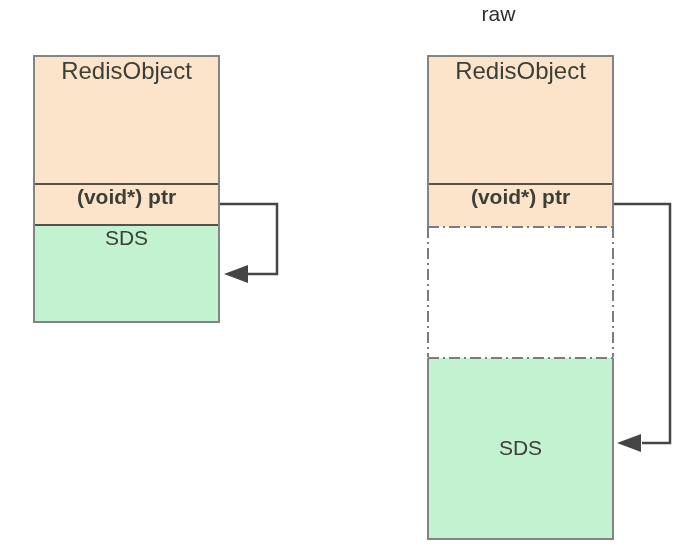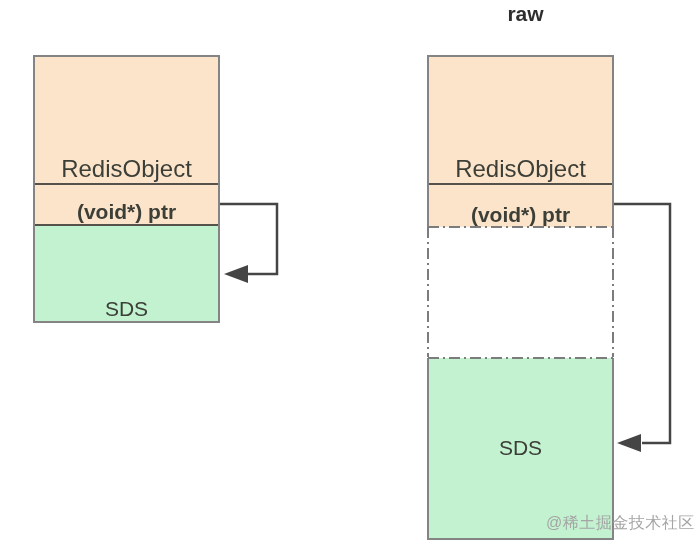--- a/index.html
+++ b/index.html
@@ -19,21 +19,21 @@
     position: absolute;
     top: 1px;
     height: 26px;
     line-height: 26px;
     text-align: center;
     font-size: 21px;
     font-weight: 500;
     color: var(--title, #2e2e2e);
   }
   .title-left  { left: 33px;  width: 187px; }
-  .title-right { left: 432px; width: 187px; font-weight: bold; }
+  .title-right { left: 405px; width: 187px; }
 
   .box {
     position: absolute;
     box-sizing: border-box;
     display: flex;
     flex-direction: column;
   }
   .left-box {
     left: 33px; top: 55px;
     width: 187px; height: 268px;
@@ -59,21 +59,21 @@
     background: var(--green, #c2f2cf);
     border: 2px solid var(--border, #848484);
     border-top: none;
     display: flex;
     align-items: center;
     justify-content: center;
   }
   .cell {
     box-sizing: border-box;
     display: flex;
-    align-items: flex-end;
+    align-items: flex-start;
     justify-content: center;
     color: var(--text, #3c3f38);
   }
   .cell-redis {
     height: 128px;
     background: var(--peach, #fce4ca);
     border-bottom: 2px solid var(--divider, #55524b);
     font-size: 24px;
   }
   .cell-ptr {
@@ -165,15 +165,14 @@
 
     <line class="dashdot" x1="428" y1="358" x2="613" y2="358"></line>
 
     <path class="arrow-line" d="M 220 204 H 277 V 274 H 248"></path>
     <polygon class="arrow-head" points="224,274 248,265 248,283"></polygon>
 
     <path class="arrow-line" d="M 614 204 H 670 V 443 H 642"></path>
     <polygon class="arrow-head" points="617,443 641,434 641,452"></polygon>
   </svg>
 
-  <div class="watermark">@稀土掘金技术社区</div>
 
 </div>
 
 </body></html>

